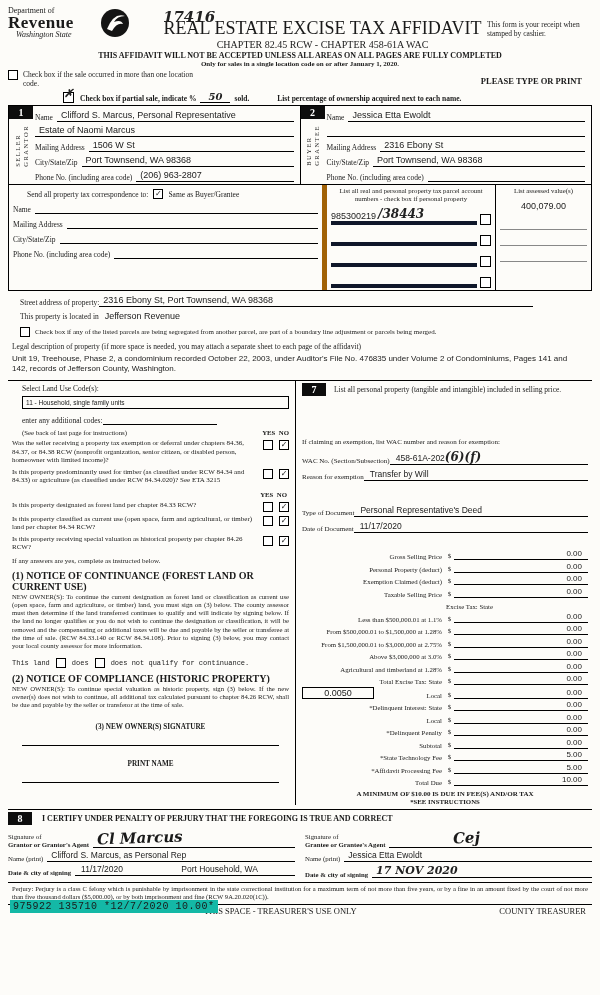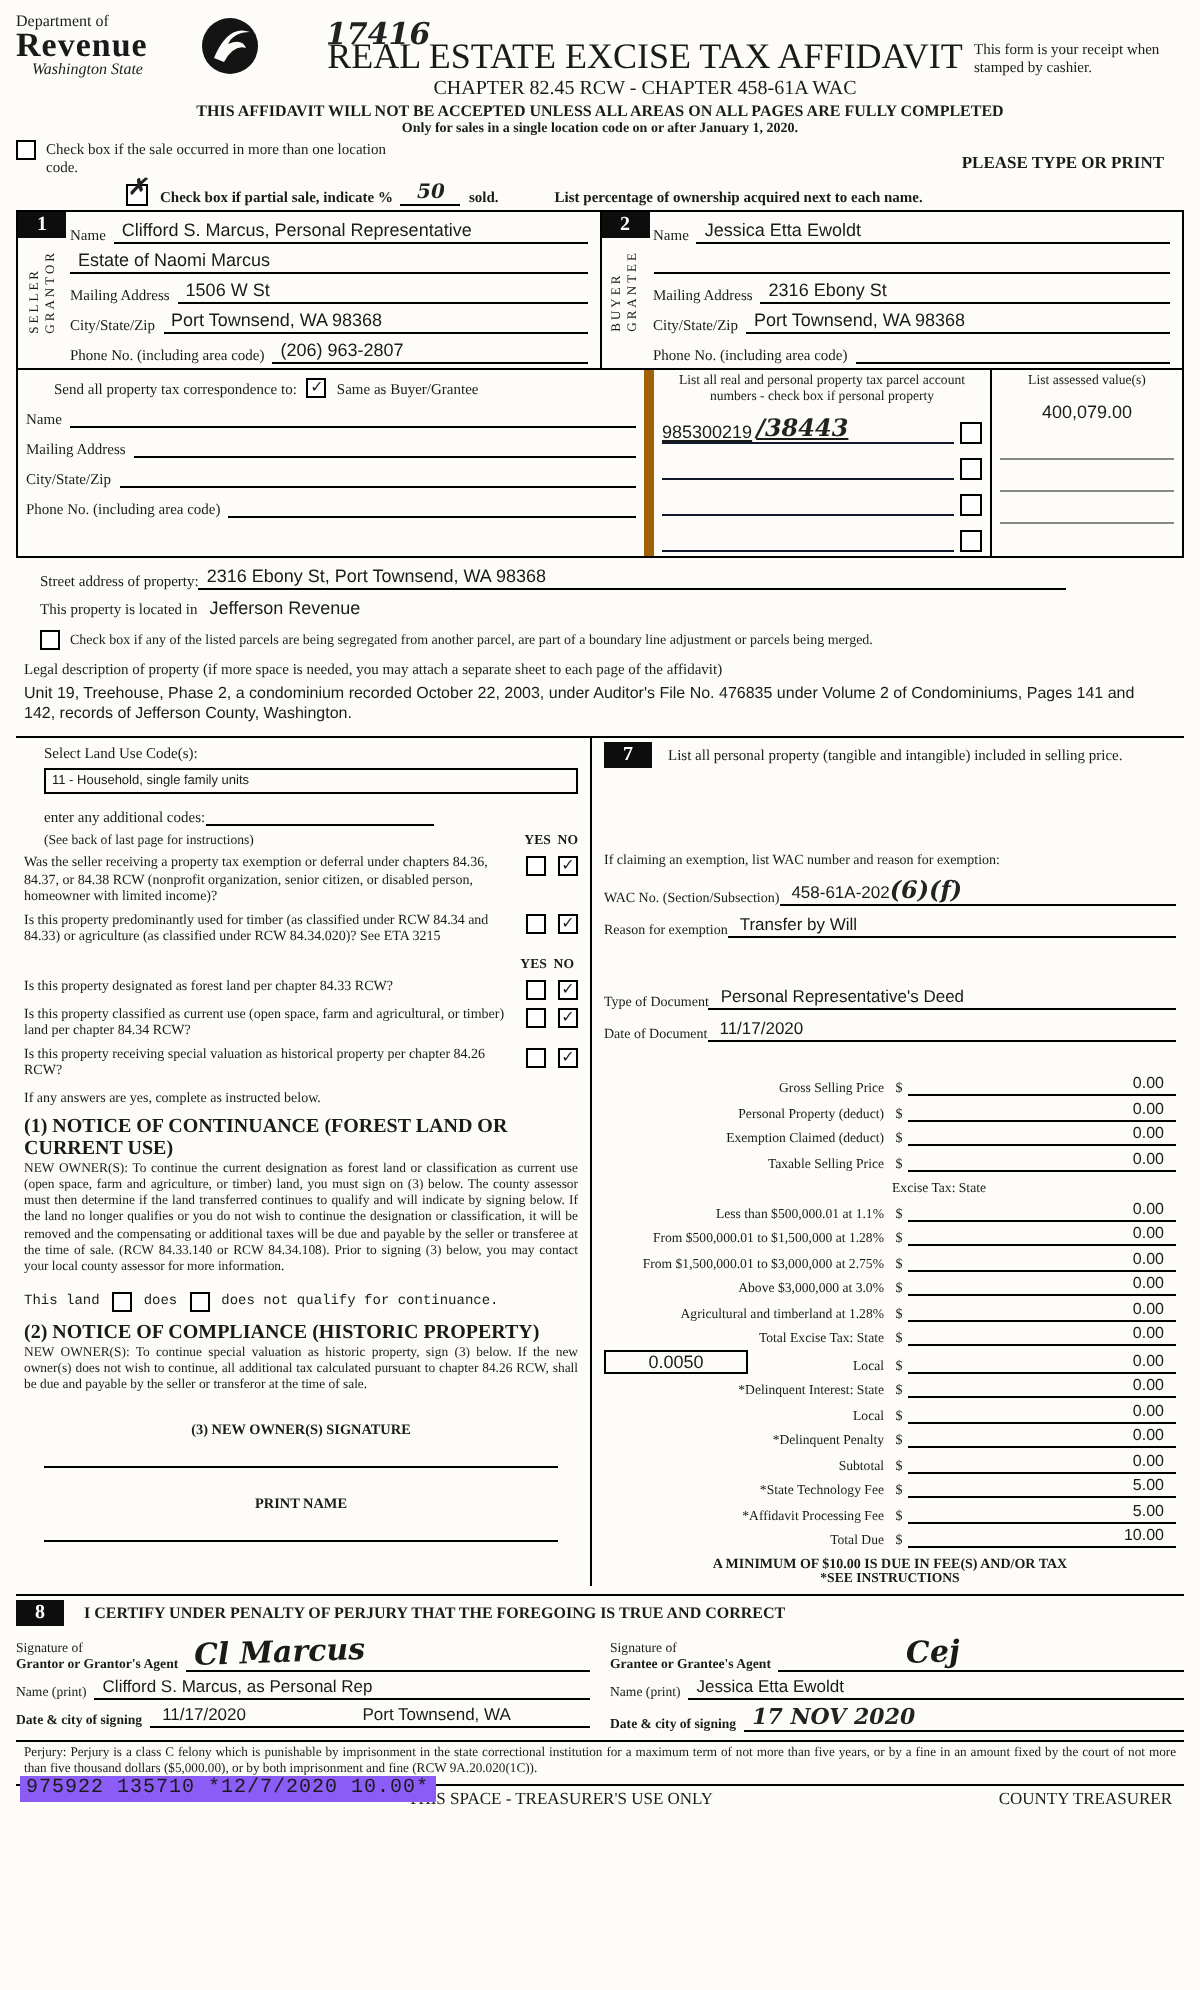--- a/index.html
+++ b/index.html
@@ -44,21 +44,21 @@
   .flab{font-size:7.5px;flex:none;padding-right:4px;}
   .fval{flex:1;border-bottom:1px solid #000;font-size:9px;min-height:11px;line-height:11px;padding-left:4px;white-space:nowrap;}
   
   .band{display:flex;border:1px solid #000;border-top:none;}
   .band .bl{width:305px;flex:none;padding:2px 4px;border-right:5px solid #a16207;}
   .band .bm{width:160px;flex:none;padding:2px 4px;border-right:1px solid #000;}
   .band .br{flex:1;padding:2px 4px;}
   .sendrow{display:flex;align-items:center;gap:5px;font-size:7.5px;margin:2px 0 1px 14px;}
   .bhead{font-size:6.8px;text-align:center;line-height:8px;}
   .parcelrow{display:flex;align-items:flex-end;gap:3px;margin-top:4px;}
-  .parcelline{flex:1;border-bottom:1px solid #0f172a;font-size:9px;display:flex;align-items:flex-end;min-height:13px;text-decoration:underline;}
+  .parcelline{flex:1;border-bottom:4px solid #0f172a;font-size:9px;display:flex;align-items:flex-end;min-height:13px;}
   .assval{font-size:9px;text-align:center;margin-top:6px;min-height:13px;}
   .assline{border-bottom:1px solid #888;min-height:15px;}
   
   .proprow{display:flex;align-items:flex-end;font-size:7.5px;margin-top:4px;padding-left:12px;}
   .segrow{display:flex;gap:5px;font-size:7px;margin-top:6px;padding-left:12px;align-items:center;}
   .legal-label{font-size:7.5px;margin-top:5px;padding-left:4px;}
   .legal-text{font-size:8px;margin-top:3px;padding-left:4px;line-height:10px;width:97%;}
   
   .cols{display:flex;margin-top:6px;border-top:1px solid #000;}
   .colL{width:288px;flex:none;border-right:1px solid #000;padding:3px 6px 0 4px;box-sizing:border-box;}
@@ -101,21 +101,21 @@
   .s8stmt{font-size:8px;font-weight:bold;}
   .s8body{display:flex;gap:10px;margin-top:2px;}
   .s8col{flex:1;min-width:0;}
   .s8row{display:flex;align-items:flex-end;margin-top:2px;}
   .s8lab{font-size:6.8px;line-height:7.5px;flex:none;padding-right:4px;}
   .s8val{flex:1;border-bottom:1px solid #000;font-size:8.5px;min-height:11px;padding-left:4px;white-space:nowrap;}
   .s8val2{border-bottom:1px solid #000;font-size:8.5px;min-height:11px;padding:0 6px;white-space:nowrap;}
   
   .foot{border-top:1.5px solid #000;margin-top:4px;padding-top:1px;position:relative;}
   .perjury{font-size:6.6px;line-height:8.2px;text-align:justify;padding:1px 4px 0 4px;}
-  .stamp{position:absolute;left:2px;top:17px;background:#8b5cf6;font-size:10px;letter-spacing:0.5px;padding:1px 3px;}
+  .stamp{position:absolute;left:2px;top:17px;background:#14b8a6;font-size:10px;letter-spacing:0.5px;padding:1px 3px;}
   .tline{display:flex;justify-content:space-between;border-top:1px solid #000;margin-top:3px;padding:1px 6px;}
   .tspace{font-size:8.5px;margin-left:190px;}
   .ctreas{font-size:8.5px;}
 </style>
 </head>
 <body>
 
 <div class="page">
 
   <div class="hdr">
@@ -507,21 +507,21 @@
           <span class="s8lab"><span>Signature of</span><br><span class="b">Grantor or Grantor's Agent</span></span>
           <span class="s8val"><span class="sig">Cl Marcus</span></span>
         </div>
         <div class="s8row">
           <span class="s8lab">Name (print)</span>
           <span class="s8val sans">Clifford S. Marcus, as Personal Rep</span>
         </div>
         <div class="s8row">
           <span class="s8lab b">Date &amp; city of signing</span>
           <span class="s8val2 sans" style="flex:0.9;">11/17/2020</span>
-          <span class="s8val2 sans" style="flex:1.1;">Port Townsend, WA</span>
+          <span class="s8val2 sans" style="flex:1.1;">Port Household, WA</span>
         </div>
       </div>
       <div class="s8col">
         <div class="s8row">
           <span class="s8lab"><span>Signature of</span><br><span class="b">Grantee or Grantee's Agent</span></span>
           <span class="s8val"><span class="sig" style="margin-left:60px;">Cej</span></span>
         </div>
         <div class="s8row">
           <span class="s8lab">Name (print)</span>
           <span class="s8val sans">Jessica Etta Ewoldt</span>

